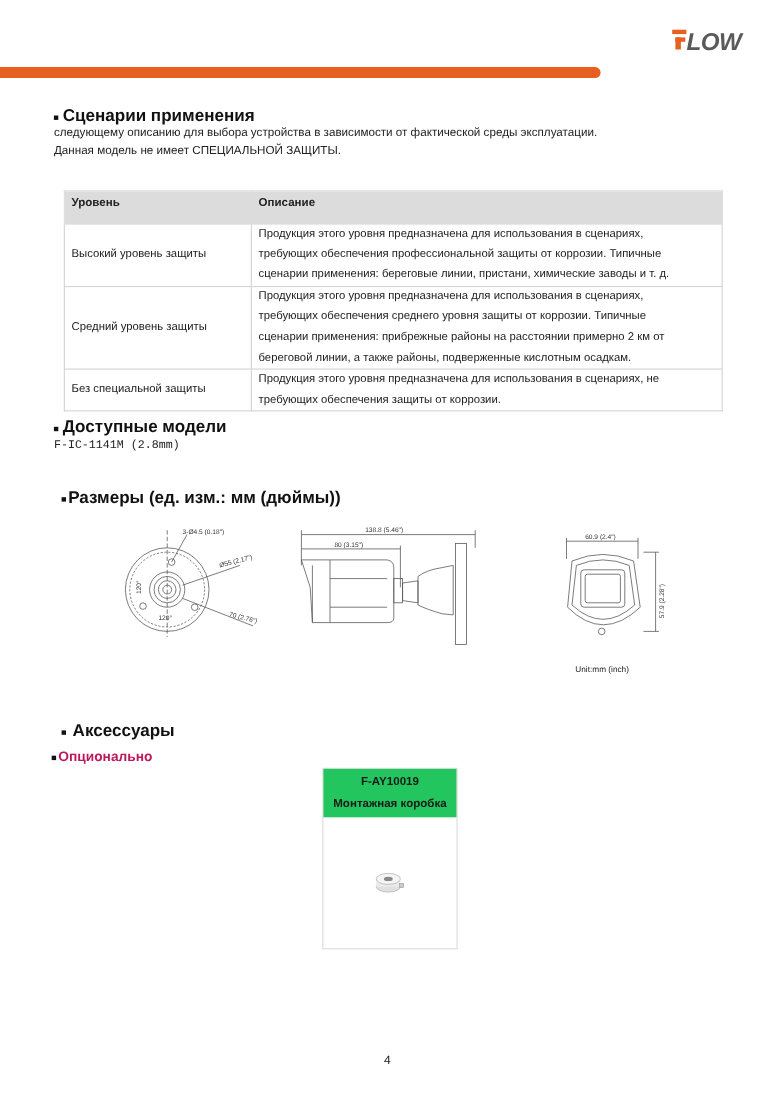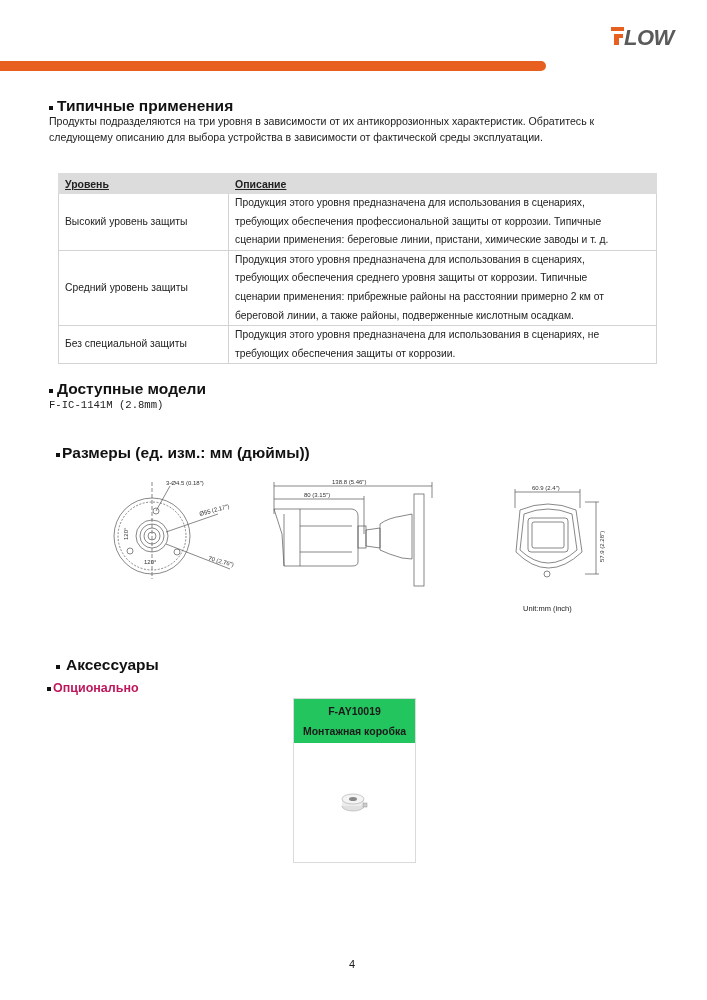--- a/index.html
+++ b/index.html
@@ -6,45 +6,45 @@
   body{width:707px;height:1000px;position:relative;overflow:hidden;font-family:"Liberation Sans","DejaVu Sans",sans-serif;color:#1a1a1a;}
   .abs{position:absolute;}
   .logo{left:611px;top:24px;width:84px;height:24px;font-style:italic;}
   .bar{left:0;top:61px;width:546px;height:10px;background:#e8601f;border-radius:0 5px 5px 0;}
   .h2{font-weight:bold;font-size:15.5px;color:#111;white-space:nowrap;}
   .h2 .sq{display:inline-block;width:4px;height:4px;background:#111;margin-right:4px;vertical-align:1px;}
   .h3{font-weight:bold;font-size:12.5px;color:#be185d;white-space:nowrap;text-align:right;}
   .h3 .sq{display:inline-block;width:4px;height:4px;background:#111;margin-right:2px;vertical-align:1px;}
   .p{font-size:10.6px;line-height:15.5px;color:#222;}
   table.lv{border-collapse:collapse;font-size:10.3px;color:#222;}
-  table.lv th{background:#dcdcdc;text-align:left;font-weight:bold;height:19px;padding:0 0 0 6px;border:1px solid #dcdcdc;font-size:10.5px;text-decoration:underline;}
+  table.lv th{background:#dcdcdc;text-align:left;font-weight:bold;height:19px;padding:0 0 10px 6px;border:1px solid #dcdcdc;font-size:10.5px;}
   table.lv td{border:1px solid #d3d3d3;padding:0 0 0 6px;vertical-align:middle;line-height:18.6px;}
   table.lv td.c1{width:163px;}
   .diag svg{display:block;}
   .acc{left:293px;top:698px;width:121px;height:163px;border:1px solid #dadada;}
   .acc .hd{background:#22c55e;height:44px;text-align:center;font-weight:bold;font-size:10.5px;line-height:20px;padding-top:2px;box-sizing:border-box;}
   .pg{left:349px;top:958px;font-size:11px;}
 </style>
 </head>
 <body>
 
 <div class="abs logo">
   <svg width="84" height="24" viewBox="0 0 84 24">
     <rect x="0" y="3" width="13" height="4" fill="#e8601f"></rect>
     <rect x="3" y="10" width="5" height="11" fill="#e8601f"></rect>
     <rect x="3" y="10" width="9" height="4" fill="#e8601f"></rect>
     <text x="13" y="21" font-family="Liberation Sans, sans-serif" font-weight="bold" font-size="22" fill="#5a5a5a" letter-spacing="-0.5">LOW</text>
   </svg>
 </div>
 <div class="abs bar"></div>
 
-<div class="abs h2" style="left:49px;top:97px;"><span class="sq"></span><span>Типичные применения</span></div>
+<div class="abs h2" style="left:49px;top:97px;"><span class="sq"></span><span>Сценарии применения</span></div>
 <div class="abs p" style="left:49px;top:114px;width:600px;">
-  <div>Продукты подразделяются на три уровня в зависимости от их антикоррозионных характеристик. Обратитесь к</div>
   <div>следующему описанию для выбора устройства в зависимости от фактической среды эксплуатации.</div>
+  <div>Данная модель не имеет СПЕЦИАЛЬНОЙ ЗАЩИТЫ.</div>
 </div>
 
 <div class="abs" style="left:58px;top:173px;">
   <table class="lv" style="width:599px;">
     <tbody>
         <tr>
       <th class="c1">Уровень</th>
       <th>Описание</th>
     </tr>
     <tr>

